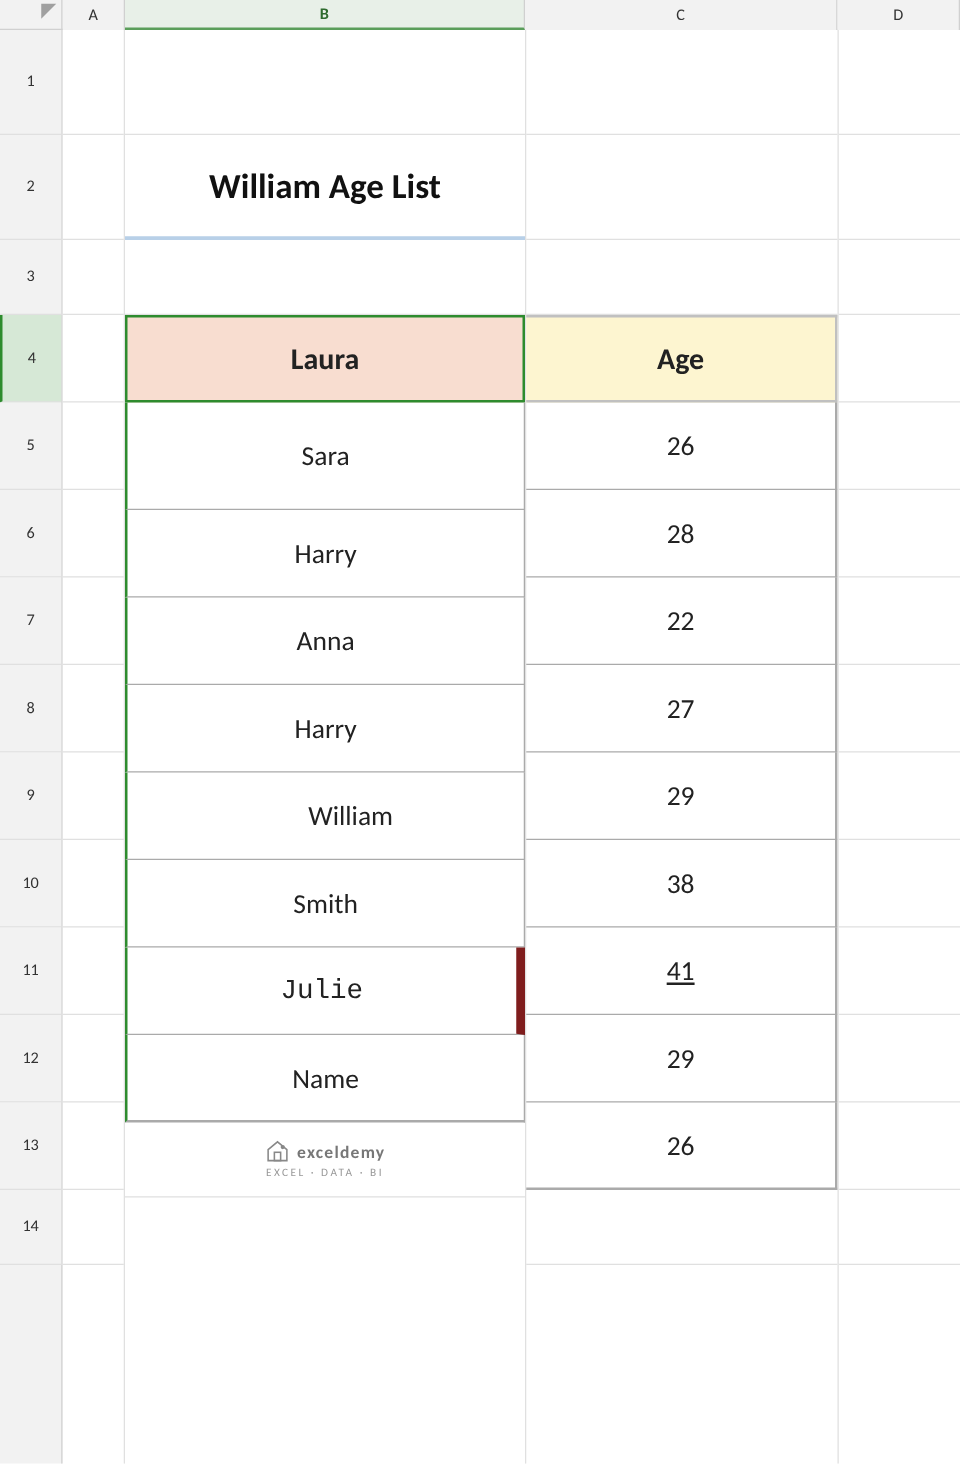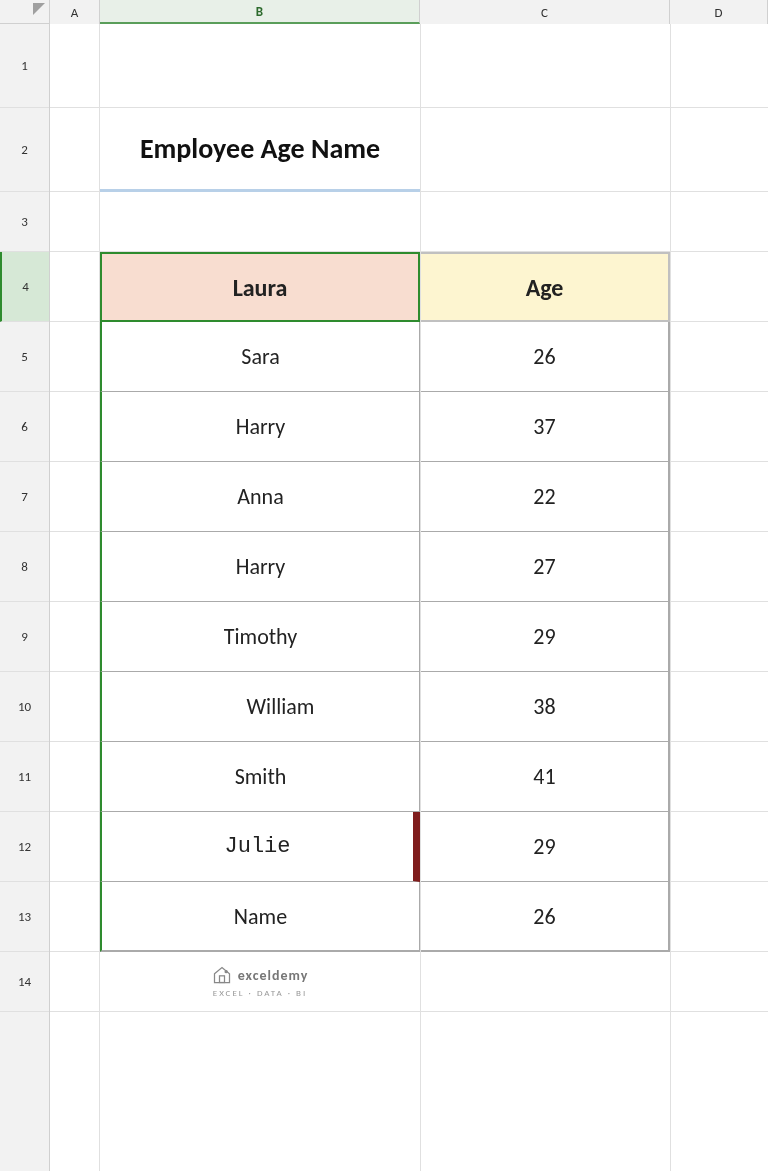--- a/index.html
+++ b/index.html
@@ -233,31 +233,30 @@
         <div class="cell" style="height:70px; border-bottom:1px solid #e0e0e0;"></div>
         <div class="cell" style="height:70px; border-bottom:1px solid #e0e0e0;"></div>
         <div class="cell" style="height:70px; border-bottom:1px solid #e0e0e0;"></div>
         <div class="cell" style="height:60px;"></div>
       </div>
 
       <div class="col-b-cells">
 
         <div class="cell" style="height:84px; border-bottom:1px solid #e0e0e0;"></div>
 
-        <div class="cell row2-b" style="height:84px; font-size:28px; font-weight:bold; border-bottom:3px solid #b8d0e8;">Employee Age Name</div>
+        <div class="cell row2-b" style="height:84px; font-size:28px; font-weight:bold; border-bottom:3px solid #b8d0e8;">William Age List</div>
 
         <div class="cell" style="height:60px; border-bottom:1px solid #e0e0e0;"></div>
 
         <div class="cell" style="height:70px; background:#f8ddd0; font-weight:bold; font-size:24px; border:2px solid #2e8b2e; border-right:2px solid #2e8b2e;">Laura</div>
 
-        <div class="cell" style="height:70px; border-bottom:1px solid #aaa; border-left:2px solid #2e8b2e; border-right:1px solid #aaa;">Sara</div>
+        <div class="cell" style="height:86px; border-bottom:1px solid #aaa; border-left:2px solid #2e8b2e; border-right:1px solid #aaa;">Sara</div>
         <div class="cell" style="height:70px; border-bottom:1px solid #aaa; border-left:2px solid #2e8b2e; border-right:1px solid #aaa;">Harry</div>
         <div class="cell" style="height:70px; border-bottom:1px solid #aaa; border-left:2px solid #2e8b2e; border-right:1px solid #aaa;">Anna</div>
         <div class="cell" style="height:70px; border-bottom:1px solid #aaa; border-left:2px solid #2e8b2e; border-right:1px solid #aaa;">Harry</div>
-        <div class="cell" style="height:70px; border-bottom:1px solid #aaa; border-left:2px solid #2e8b2e; border-right:1px solid #aaa;">Timothy</div>
         <div class="cell" style="height:70px; border-bottom:1px solid #aaa; border-left:2px solid #2e8b2e; border-right:1px solid #aaa;padding-left:40px;">William</div>
         <div class="cell" style="height:70px; border-bottom:1px solid #aaa; border-left:2px solid #2e8b2e; border-right:1px solid #aaa;">Smith</div>
         <div class="cell" style="height:70px; border-bottom:1px solid #aaa; border-left:2px solid #2e8b2e; border-right:7px solid #7f1d1d;font-family:Liberation Mono, monospace;">Julie</div>
         <div class="cell" style="height:70px; border-bottom:2px solid #aaa; border-left:2px solid #2e8b2e; border-right:1px solid #aaa;">Name</div>
 
         <div class="cell" style="height:60px;">
           <div class="watermark">
             <div class="watermark-logo">
               <svg class="house-icon" viewBox="0 0 24 24" fill="none" stroke="#888" stroke-width="1.5">
                 <path d="M3 10.5L12 3l9 7.5V21H3V10.5z"></path>
@@ -272,26 +271,26 @@
       </div>
 
       <div class="col-c-cells">
         <div class="cell" style="height:84px; border-bottom:1px solid #e0e0e0;"></div>
         <div class="cell" style="height:84px; border-bottom:1px solid #e0e0e0;"></div>
         <div class="cell" style="height:60px; border-bottom:1px solid #e0e0e0;"></div>
 
         <div class="cell" style="height:70px; background:#fdf5d0; font-weight:bold; font-size:24px; border:2px solid #c0c0c0; border-left:none;">Age</div>
 
         <div class="cell" style="height:70px; border-bottom:1px solid #aaa; border-right:2px solid #aaa;">26</div>
-        <div class="cell" style="height:70px; border-bottom:1px solid #aaa; border-right:2px solid #aaa;">37</div>
+        <div class="cell" style="height:70px; border-bottom:1px solid #aaa; border-right:2px solid #aaa;">28</div>
         <div class="cell" style="height:70px; border-bottom:1px solid #aaa; border-right:2px solid #aaa;">22</div>
         <div class="cell" style="height:70px; border-bottom:1px solid #aaa; border-right:2px solid #aaa;">27</div>
         <div class="cell" style="height:70px; border-bottom:1px solid #aaa; border-right:2px solid #aaa;">29</div>
         <div class="cell" style="height:70px; border-bottom:1px solid #aaa; border-right:2px solid #aaa;">38</div>
-        <div class="cell" style="height:70px; border-bottom:1px solid #aaa; border-right:2px solid #aaa;">41</div>
+        <div class="cell" style="height:70px; border-bottom:1px solid #aaa; border-right:2px solid #aaa;text-decoration:underline;">41</div>
         <div class="cell" style="height:70px; border-bottom:1px solid #aaa; border-right:2px solid #aaa;">29</div>
         <div class="cell" style="height:70px; border-bottom:2px solid #aaa; border-right:2px solid #aaa;">26</div>
         <div class="cell" style="height:60px;"></div>
       </div>
 
       <div class="col-d-cells">
         <div class="cell" style="height:84px; border-bottom:1px solid #e0e0e0;"></div>
         <div class="cell" style="height:84px; border-bottom:1px solid #e0e0e0;"></div>
         <div class="cell" style="height:60px; border-bottom:1px solid #e0e0e0;"></div>
         <div class="cell" style="height:70px; border-bottom:1px solid #e0e0e0;"></div>

